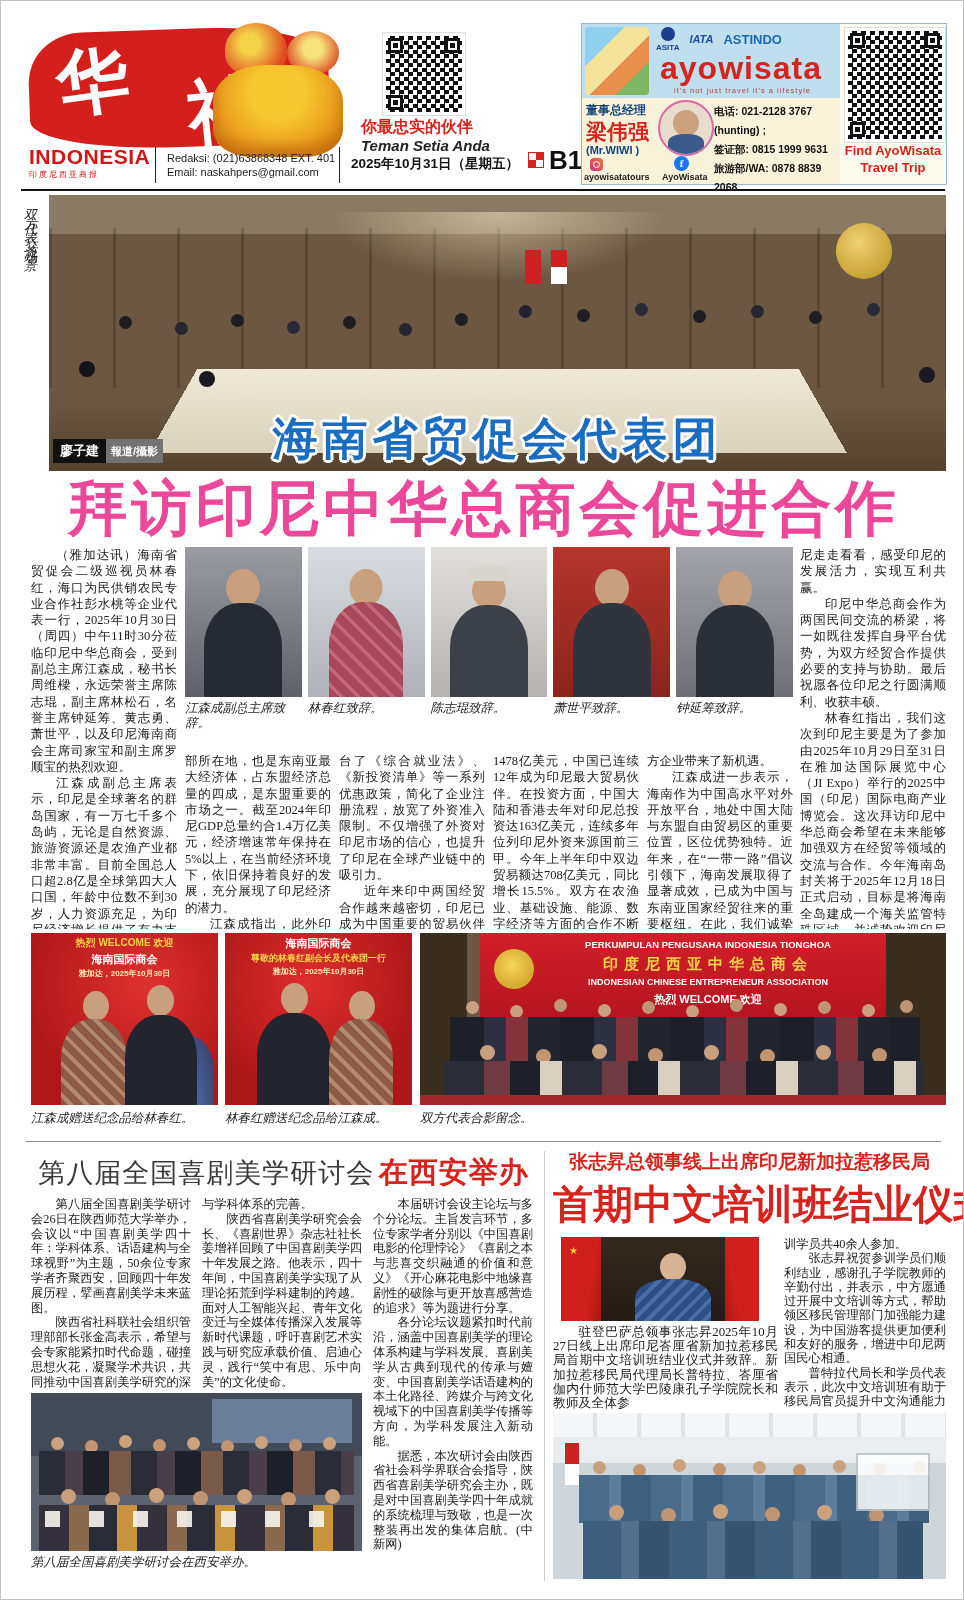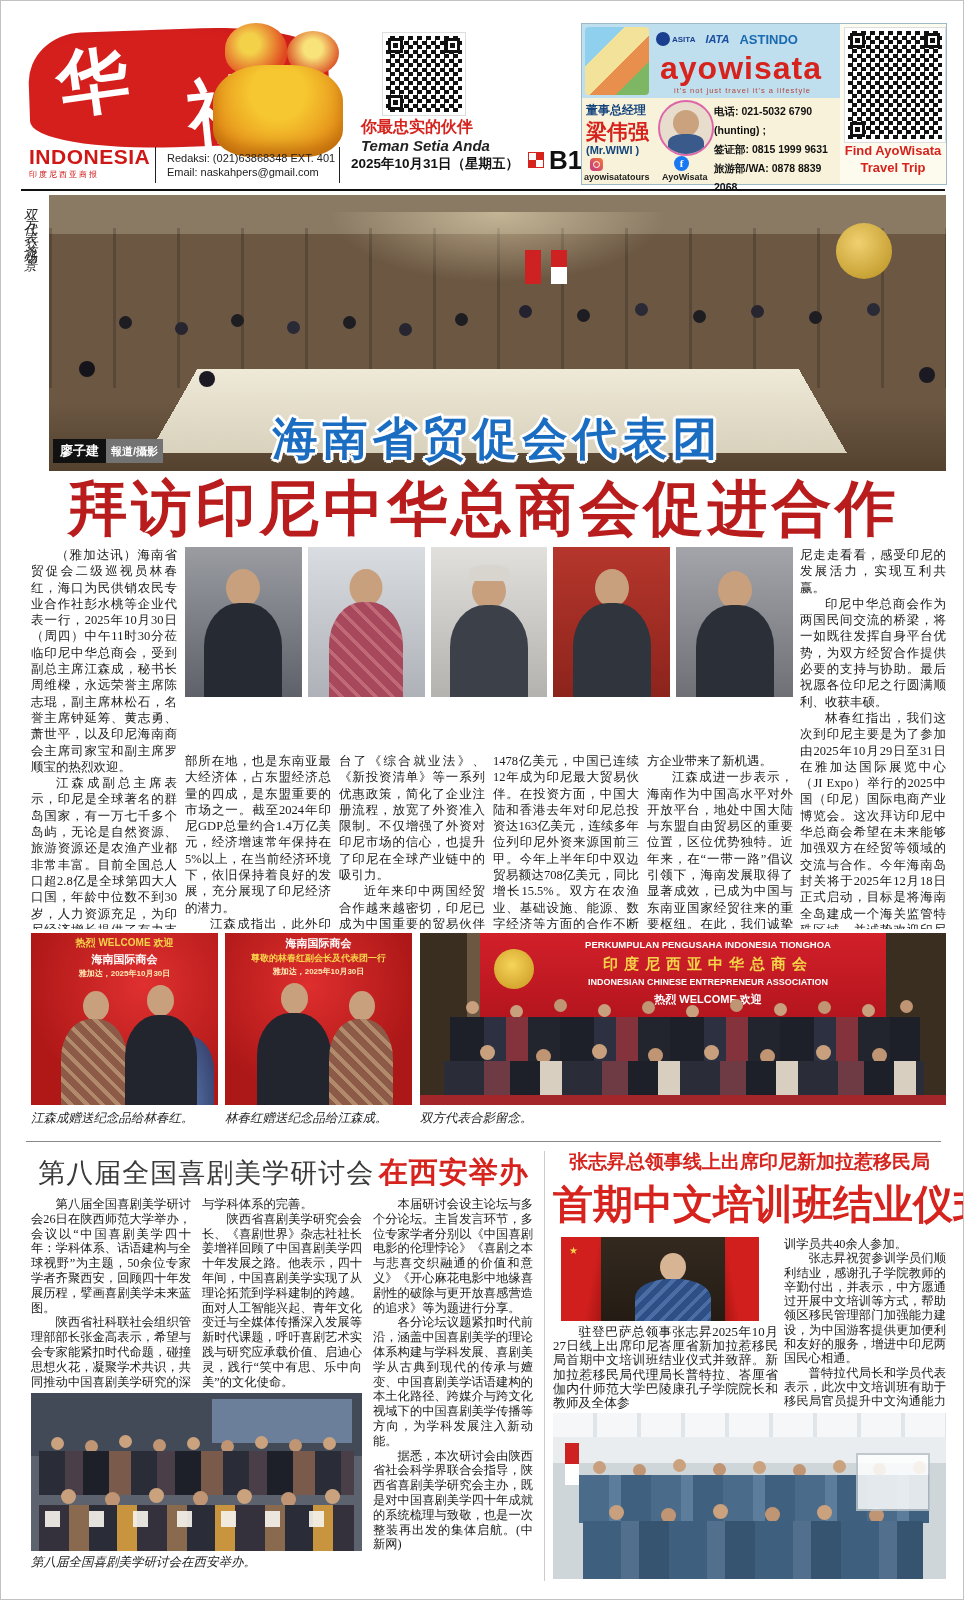--- a/index.html
+++ b/index.html
@@ -15,21 +15,21 @@
   .ph{position:absolute;overflow:hidden;background:#888;}
   .p-head{position:absolute;left:50%;transform:translateX(-50%);background:#c9a07d;border-radius:50%;}
   .p-body{position:absolute;left:50%;transform:translateX(-50%);border-radius:45% 45% 0 0;}
   .heads{position:absolute;width:13px;height:13px;border-radius:50%;background:#c8a07d;}
   .qr{position:absolute;background:repeating-conic-gradient(#111 0% 25%,#fff 25% 50%);background-size:9px 9px;border:3px solid #fff;outline:1px solid #ddd;}
   .qf{position:absolute;width:15px;height:15px;border:3px solid #111;background:#fff;box-sizing:border-box;}
   .qf::after{content:"";position:absolute;inset:2px;background:#111;}
   .vline{position:absolute;width:1px;background:#222;}
   .kicker{font-family:"Liberation Sans","DejaVu Sans",sans-serif;font-weight:bold;font-size:45px;letter-spacing:5px;color:#1b6dc2;
     text-shadow:-2px -2px 0 #fff,2px -2px 0 #fff,-2px 2px 0 #fff,2px 2px 0 #fff,0 -3px 0 #fff,0 3px 0 #fff,-3px 0 0 #fff,3px 0 0 #fff;}
-  .mainhead{font-family:Liberation Serif, serif;font-weight:900;font-size:60px;letter-spacing:4px;color:#b91c1c;}
+  .mainhead{font-family:Liberation Serif, serif;font-weight:900;font-size:60px;letter-spacing:4px;color:#ec4899;}
   .redtitle{font-family:"Liberation Sans","DejaVu Sans",sans-serif;font-weight:900;color:#d6231d;}
   .bannertxt{font-family:"Liberation Sans","DejaVu Sans",sans-serif;font-weight:bold;color:#fff;text-align:center;line-height:1.25;}
 </style>
 </head>
 <body>
 
 <div class="page">
 
   <div class="abs" style="left:20px;top:20px;width:924px;height:166px;">
 
@@ -64,21 +64,21 @@
     <div class="vline" style="left:318px;top:126px;height:36px;"></div>
     <div class="abs sans" style="left:330px;top:134px;font-size:13.5px;font-weight:bold;color:#111;">2025年10月31日（星期五）</div>
     <div class="abs" style="left:508px;top:132px;width:14px;height:14px;background:conic-gradient(#d6231d 0 25%,#fff 0 50%,#d6231d 0 75%,#fff 0);outline:1px solid #d6231d;"></div>
     <div class="abs sans" style="left:528px;top:124px;font-size:26px;font-weight:900;color:#111;">B1</div>
 
     <div class="abs" style="left:560px;top:2px;width:364px;height:160px;border:1px solid #9bb9c9;">
 
       <div class="abs" style="left:0;top:0;width:258px;height:74px;background:#bfdeee;">
         <div class="abs" style="left:3px;top:3px;width:64px;height:68px;background:linear-gradient(135deg,#8fd0ef 0 30%,#f2e29a 30% 55%,#e88f4e 55% 75%,#7db763 75%);border-radius:4px;"></div>
         <div class="abs" style="left:74px;top:4px;width:180px;height:22px;display:flex;gap:10px;align-items:center;">
-          <span style="display:inline-flex;align-items:center;gap:2px;">
+          <span style="display:inline-flex;align-items:center;gap:2px;flex-direction:column;">
               <i style="width:14px;height:14px;border-radius:50%;background:#1a3f8f;display:inline-block;"></i>
               <b class="sans" style="font-size:8px;color:#1a3f8f;">ASITA</b>
             </span>
           <span class="sans" style="font-size:11px;font-weight:900;font-style:italic;color:#1a4fa0;">IATA</span>
           <span class="sans" style="font-size:13px;font-weight:900;color:#1a6ab0;">ASTINDO</span>
         </div>
         <div class="abs sans" style="left:78px;top:26px;font-size:32px;font-weight:900;color:#d6231d;letter-spacing:1px;">ayowisata</div>
         <div class="abs sans" style="left:92px;top:62px;font-size:7.5px;color:#b0463c;letter-spacing:1px;">it's not just travel it's a lifestyle</div>
       </div>
 
@@ -92,21 +92,21 @@
         <div class="abs sans" style="left:2px;top:74px;font-size:9px;font-weight:bold;color:#222;">ayowisatatours</div>
         <div class="abs" style="left:92px;top:58px;width:15px;height:15px;border-radius:50%;background:#1877f2;color:#fff;font-weight:900;font-size:11px;text-align:center;line-height:15px;">f</div>
         <div class="abs sans" style="left:80px;top:74px;font-size:9px;font-weight:bold;color:#222;">AyoWisata</div>
 
         <div class="abs" style="left:76px;top:2px;width:52px;height:52px;border-radius:50%;background:#e8dccd;border:2px solid #d6a;overflow:hidden;">
           <i class="abs" style="left:13px;top:8px;width:26px;height:26px;border-radius:50%;background:#caa27e;"></i>
           <i class="abs" style="left:8px;top:32px;width:36px;height:22px;border-radius:40% 40% 0 0;background:#3a5a8c;"></i>
         </div>
 
         <div class="abs sans" style="left:132px;top:4px;width:126px;font-size:10.5px;font-weight:bold;color:#111;line-height:19px;">
-          <div>电话: 021-5032 6790 (hunting) ;</div>
+          <div>电话: 021-2128 3767 (hunting) ;</div>
           <div>签证部: 0815 1999 9631</div>
           <div>旅游部/WA: 0878 8839 2068</div>
           <div>机票部及酒店部: 0815 1388 9973</div>
         </div>
       </div>
 
       <div class="abs" style="left:258px;top:0;width:106px;height:160px;background:#fdfbee;">
         <div class="qr" style="left:5px;top:4px;width:94px;height:108px;">
           <span class="qf" style="left:2px;top:2px;"></span>
           <span class="qf" style="right:2px;top:2px;"></span>
@@ -167,20 +167,27 @@
     <div class="ph" style="position:relative;flex:1;background:linear-gradient(#b5362c,#8c241c);">
       <span class="p-head" style="top:22px;width:34px;height:38px;"></span>
       <span class="p-body" style="top:56px;width:78px;height:96px;background:#30343c;"></span>
     </div>
     <div class="ph" style="position:relative;flex:1;background:linear-gradient(#a3a5aa,#6e7076);">
       <span class="p-head" style="top:24px;width:34px;height:38px;"></span>
       <span class="p-body" style="top:58px;width:78px;height:94px;background:#2b2f37;"></span>
     </div>
   </div>
 
+  <div class="abs" style="left:184px;top:700px;width:608px;display:flex;gap:6px;">
+    <div class="caption" style="flex:1;">江森成副总主席致辞。</div>
+    <div class="caption" style="flex:1;">林春红致辞。</div>
+    <div class="caption" style="flex:1;">陈志琨致辞。</div>
+    <div class="caption" style="flex:1;">萧世平致辞。</div>
+    <div class="caption" style="flex:1;">钟延筹致辞。</div>
+  </div>
 
   <div class="abs bodycol" style="left:184px;top:752px;width:146px;height:176px;">
     <p class="cont">部所在地，也是东南亚最大经济体，占东盟经济总量的四成，是东盟重要的市场之一。截至2024年印尼GDP总量约合1.4万亿美元，经济增速常年保持在5%以上，在当前经济环境下，依旧保持着良好的发展，充分展现了印尼经济的潜力。</p>
     <p>江森成指出，此外印尼政府高度重视吸引外资，出</p>
   </div>
   <div class="abs bodycol" style="left:338px;top:752px;width:146px;height:176px;">
     <p class="cont">台了《综合就业法》、《新投资清单》等一系列优惠政策，简化了企业注册流程，放宽了外资准入限制。不仅增强了外资对印尼市场的信心，也提升了印尼在全球产业链中的吸引力。</p>
     <p>近年来印中两国经贸合作越来越密切，印尼已成为中国重要的贸易伙伴之一，去年，印中双边贸易额达</p>
   </div>
   <div class="abs bodycol" style="left:492px;top:752px;width:146px;height:176px;">

